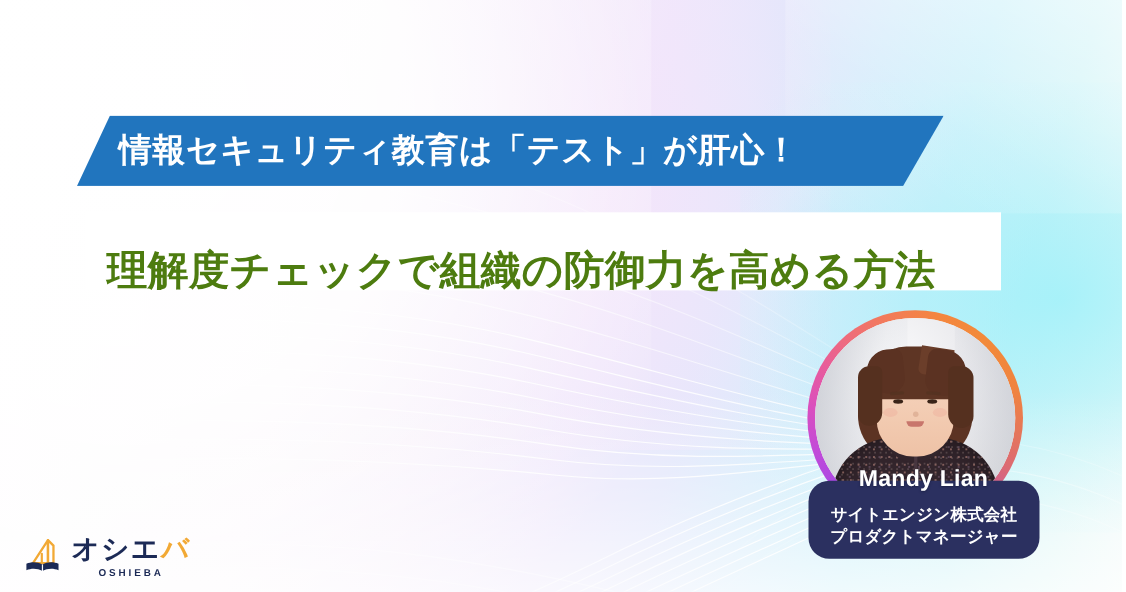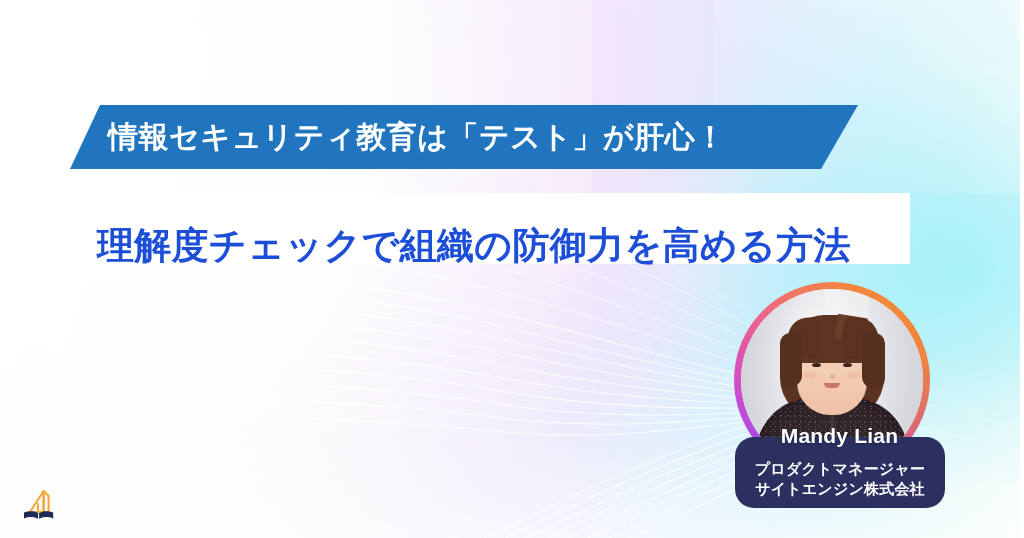--- a/index.html
+++ b/index.html
@@ -108,21 +108,21 @@
   
   .subhead-panel {
     position:absolute;
     left:78px; top:193px;
     width:832px; height:71px;
     background:#ffffff;
     display:flex; align-items:center;
   }
   .subhead-text {
     margin-left:19px;
-    color:#1d4ed8;
+    color:#4d7c0f;
     font-size:37px;
     font-weight:bold;
     letter-spacing:0.3px;
     white-space:nowrap;
     line-height:1;
     margin-top:34px;
   }
 
   
   .speaker {
@@ -460,33 +460,37 @@
           <div class="p-nose"></div>
           <div class="p-mouth"></div>
         </div>
       </div>
     </div>
 
     <div class="name-main">Mandy Lian</div>
 
     <div class="name-card">
       <div class="name-spacer"></div>
+      <div class="name-sub">サイトエンジン株式会社</div>
       <div class="name-sub">プロダクトマネージャー</div>
-      <div class="name-sub">サイトエンジン株式会社</div>
     </div>
   </div>
 
   <div class="logo">
     <div class="logo-mark">
       <svg viewBox="0 0 38 38" xmlns="http://www.w3.org/2000/svg">
 
         <path d="M23.6 4.0 L28.6 9.0 L28.6 25.0 L23.6 25.0 Z" fill="none" stroke="#f2a935" stroke-width="2.1" stroke-linejoin="round"></path>
         <path d="M23.6 4.0 L10.0 25.0 L23.6 25.0 Z" fill="none" stroke="#f2a935" stroke-width="2.1" stroke-linejoin="round"></path>
         <path d="M18.0 16.5 L18.0 25.0" stroke="#f2a935" stroke-width="2.0" stroke-linecap="round"></path>
 
         <path d="M4.0 25.5 C8.5 23.6 14.0 23.6 18.6 26.2 C23.2 23.6 28.7 23.6 33.2 25.5
                  L33.2 31.4 C28.7 29.5 23.2 29.5 18.6 32.1 C14.0 29.5 8.5 29.5 4.0 31.4 Z" fill="#1c2a56"></path>
         <path d="M18.6 26.2 L18.6 32.1" stroke="#f7f9fc" stroke-width="1.1"></path>
       </svg>
     </div>
+    <div class="logo-type">
+      <div class="logo-wordmark"><span>オシエ</span><span class="accent">バ</span></div>
+      <div class="logo-latin">OSHIEBA</div>
+    </div>
   </div>
 
 </div>
 
 </body></html>

